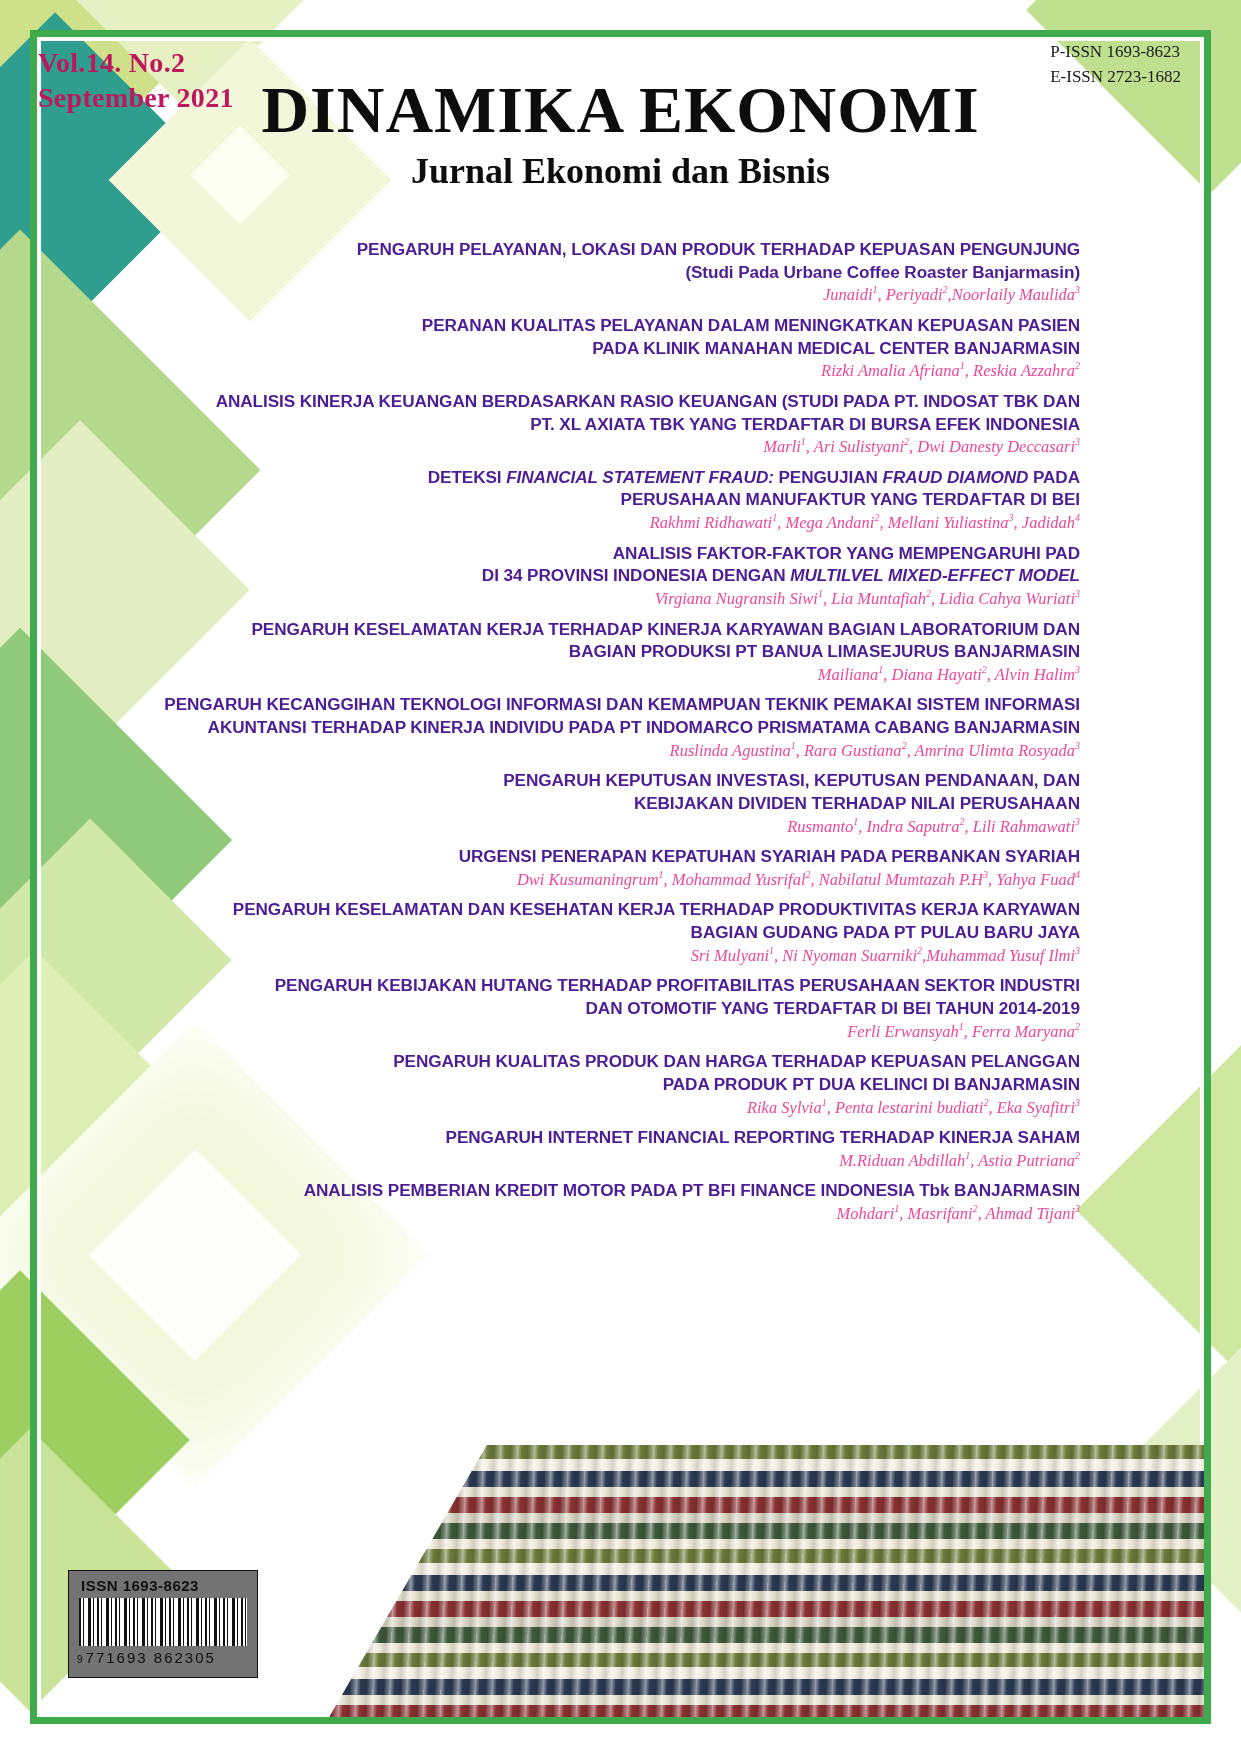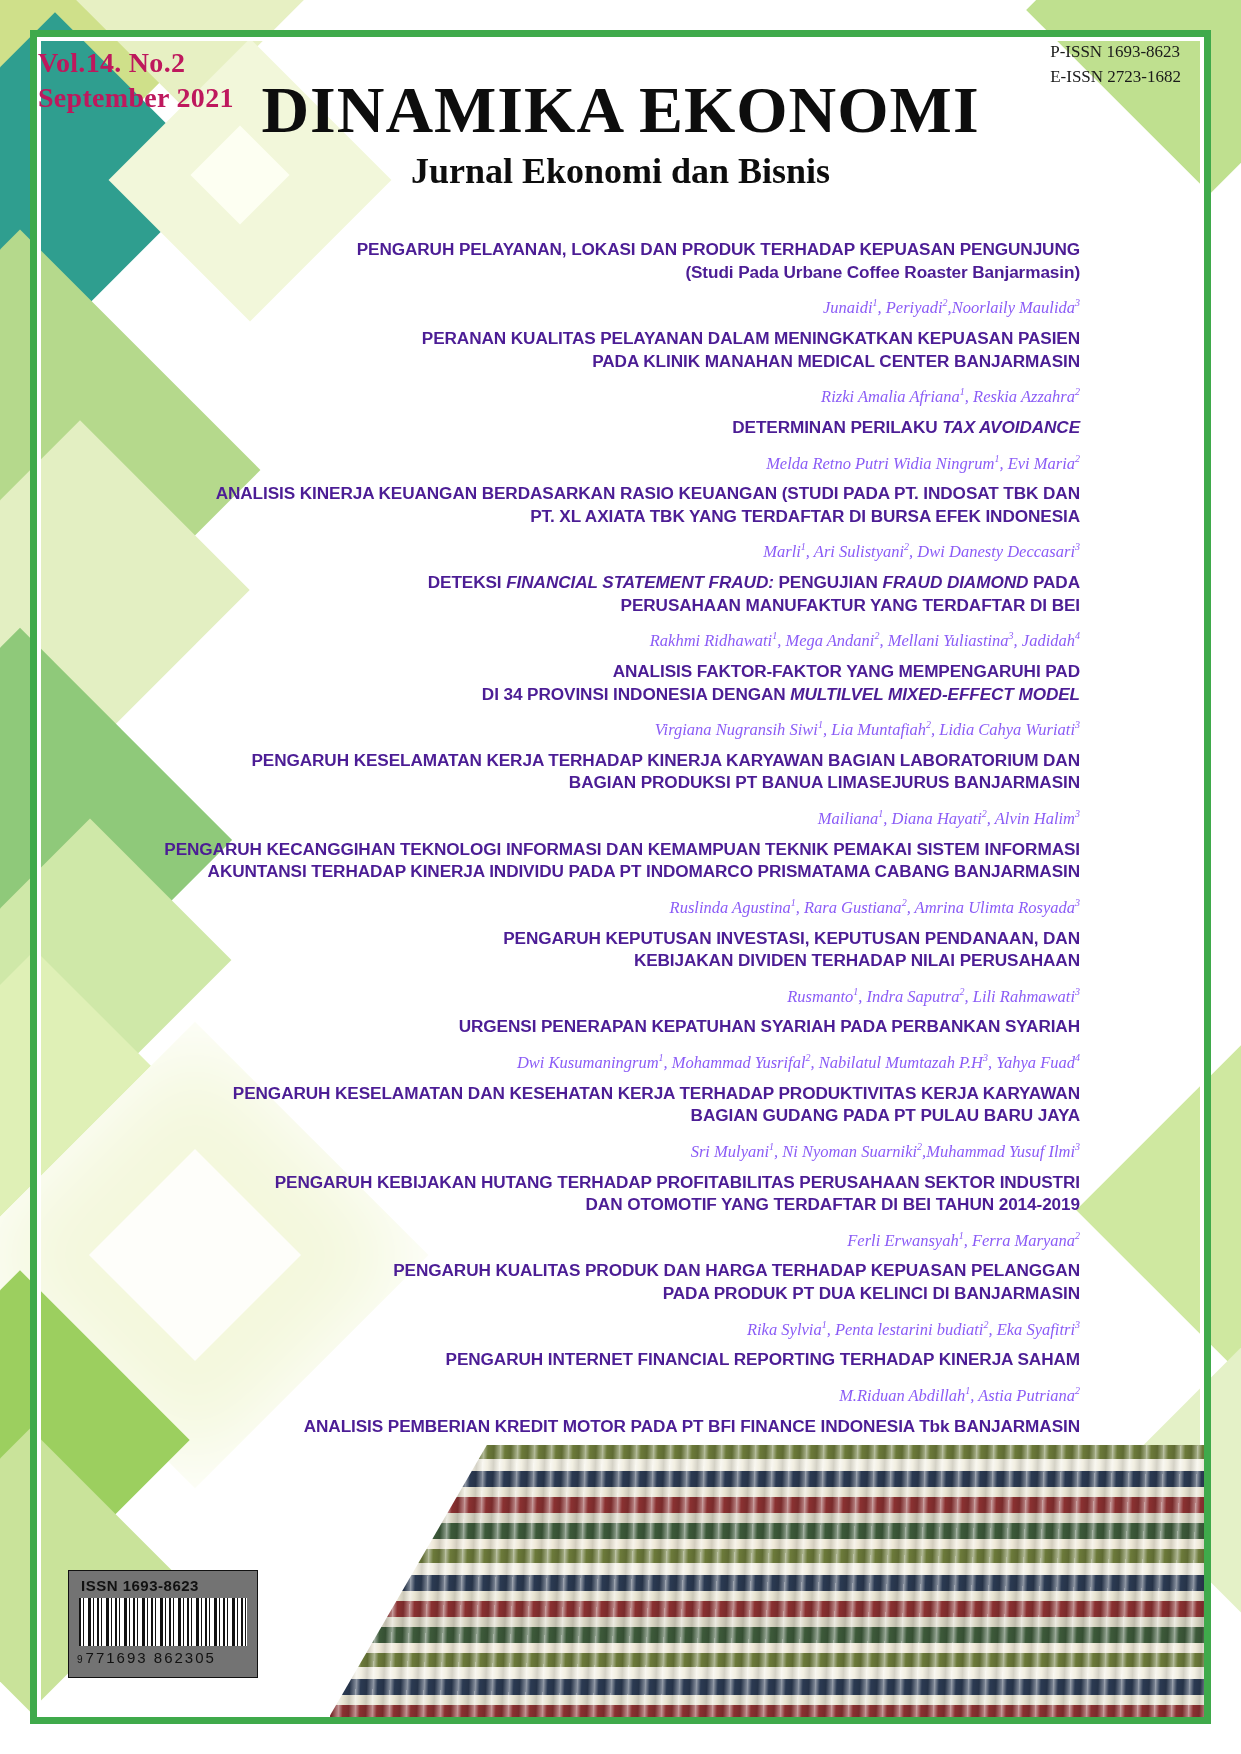--- a/index.html
+++ b/index.html
@@ -114,22 +114,22 @@
     color: #4c1d95;
     letter-spacing: -0.1px;
   }
   .entry .atitle em {
     font-style: italic;
   }
   .entry .authors {
     font-family: "Liberation Serif", serif;
     font-style: italic;
     font-size: 16.5px;
-    color: #8b5cf6;
-    margin-top: 14px;
+    color: #ec4899;
+    margin-top: 1px;
   }
   .entry .authors sup {
     font-size: 10px;
     font-style: italic;
   }
 
   
   .batik {
     position: absolute;
     left: 330px;
@@ -253,24 +253,20 @@
   <div class="toc" id="toc">
       <div class="entry">
         <div class="atitle">PENGARUH PELAYANAN, LOKASI DAN PRODUK TERHADAP KEPUASAN PENGUNJUNG<br>(Studi Pada Urbane Coffee Roaster Banjarmasin)</div>
         <div class="authors">Junaidi<sup>1</sup>, Periyadi<sup>2</sup>,Noorlaily Maulida<sup>3</sup></div>
       </div>
       <div class="entry">
         <div class="atitle">PERANAN KUALITAS PELAYANAN DALAM MENINGKATKAN KEPUASAN PASIEN<br>PADA KLINIK MANAHAN MEDICAL CENTER BANJARMASIN</div>
         <div class="authors">Rizki Amalia Afriana<sup>1</sup>, Reskia Azzahra<sup>2</sup></div>
       </div>
       <div class="entry">
-        <div class="atitle">DETERMINAN PERILAKU <em>TAX AVOIDANCE</em></div>
-        <div class="authors">Melda Retno Putri Widia Ningrum<sup>1</sup>, Evi Maria<sup>2</sup></div>
-      </div>
-      <div class="entry">
         <div class="atitle">ANALISIS KINERJA KEUANGAN BERDASARKAN RASIO KEUANGAN (STUDI PADA PT. INDOSAT TBK DAN<br>PT. XL AXIATA TBK YANG TERDAFTAR DI BURSA EFEK INDONESIA</div>
         <div class="authors">Marli<sup>1</sup>, Ari Sulistyani<sup>2</sup>, Dwi Danesty Deccasari<sup>3</sup></div>
       </div>
       <div class="entry">
         <div class="atitle">DETEKSI <em>FINANCIAL STATEMENT FRAUD:</em> PENGUJIAN <em>FRAUD DIAMOND</em> PADA<br>PERUSAHAAN MANUFAKTUR YANG TERDAFTAR DI BEI</div>
         <div class="authors">Rakhmi Ridhawati<sup>1</sup>, Mega Andani<sup>2</sup>, Mellani Yuliastina<sup>3</sup>, Jadidah<sup>4</sup></div>
       </div>
       <div class="entry">
         <div class="atitle">ANALISIS FAKTOR-FAKTOR YANG MEMPENGARUHI PAD<br>DI 34 PROVINSI INDONESIA DENGAN <em>MULTILVEL MIXED-EFFECT MODEL</em></div>
         <div class="authors">Virgiana Nugransih Siwi<sup>1</sup>, Lia Muntafiah<sup>2</sup>, Lidia Cahya Wuriati<sup>3</sup></div>

